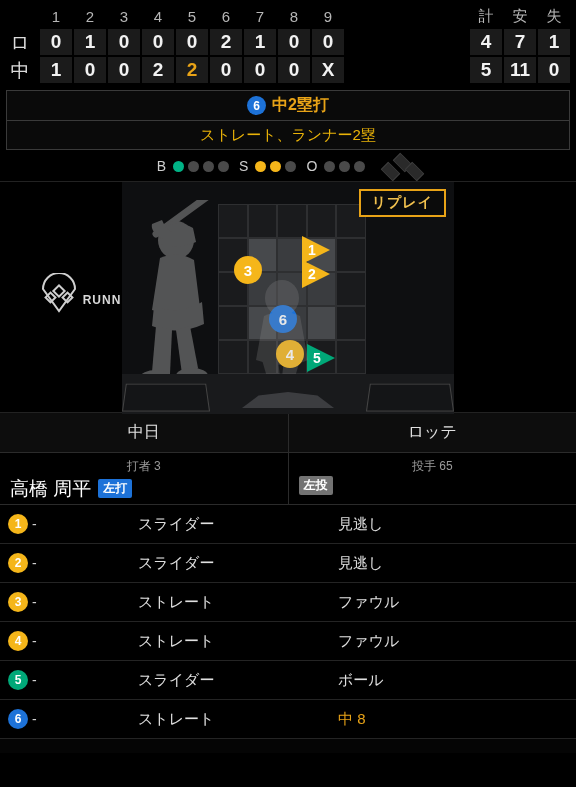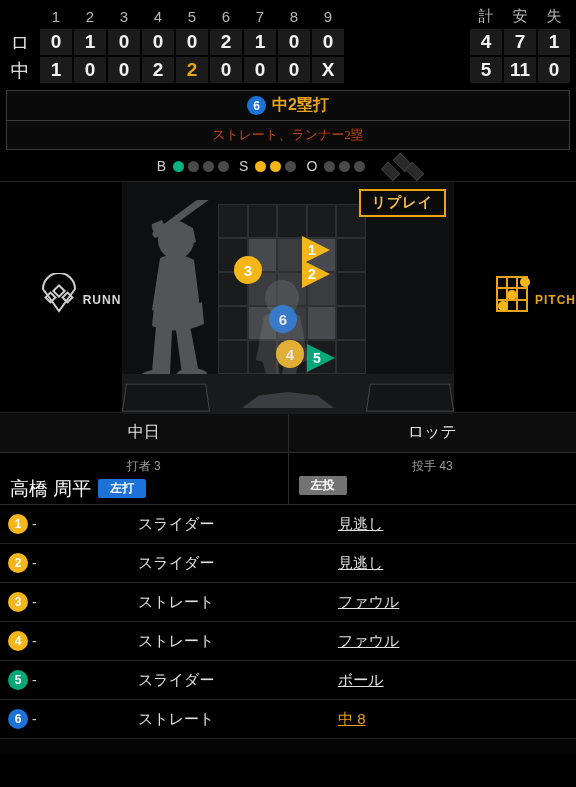--- a/index.html
+++ b/index.html
@@ -45,21 +45,21 @@
     border-bottom:1px solid #3a3a3a; gap:6px;
   }
   .pitch-badge {
     width:19px; height:19px; border-radius:50%;
     display:inline-flex; align-items:center; justify-content:center;
     font-size:12px; font-weight:700; color:#fff; flex:0 0 19px;
   }
   .banner-title { font-size:16px; color:#e8a317; font-weight:600; }
   .banner-sub {
     height:28px; display:flex; align-items:center; justify-content:center;
-    font-size:13px; color:#c2410c;font-family:Liberation Serif, serif;
+    font-size:15px; color:#eab308;
   }
 
   
   .countrow {
     height:26px; display:flex; align-items:center; justify-content:center;
     gap:4px; margin-top:3px;
   }
   .count-label { font-size:14px; color:#cfcfcf; margin:0 3px 0 6px; }
   .dot { width:11px; height:11px; border-radius:50%; background:#4a4a4a; }
   .dot.b-on { background:#00b386; }
@@ -157,37 +157,37 @@
 
   
   .players { display:flex; height:52px; border-bottom:1px solid #2b2b2b; }
   .pcol { flex:1; padding:5px 10px 0 10px; }
   .pcol:first-child { border-right:1px solid #2b2b2b; }
   .prole { font-size:12px; color:#9a9a9a; line-height:1.4;text-align:center; }
   .pname-line { display:flex; align-items:center; gap:7px; margin-top:1px; }
   .pname { font-size:19px; color:#fff; }
   .ptag {
     background:#1d72d8; color:#fff; font-size:12px;
-    padding:1px 12px; border-radius:2px; font-weight:600;
+    padding:1px 5px; border-radius:2px; font-weight:600;
   }
 
   
   .log { }
   .logrow {
     display:flex; align-items:center; height:39px;
     border-bottom:1px solid #242424; padding-left:8px;
   }
   .log-badge {
     width:20px; height:20px; border-radius:50%; flex:0 0 20px;
     display:flex; align-items:center; justify-content:center;
     font-size:12px; font-weight:700; color:#fff;
   }
   .log-speed { width:110px; font-size:14px; color:#cfcfcf; padding-left:4px; }
   .log-type  { width:200px; font-size:15px; color:#e0e0e0; }
-  .log-res   { flex:1; font-size:15px; color:#e0e0e0;text-decoration:underline; }
+  .log-res   { flex:1; font-size:15px; color:#e0e0e0; }
   .log-res.hit { color:#e8a317; }
   .footbar { height:14px; background:#050505; }
 </style>
 </head>
 <body>
 
 <div id="app">
 
   <div class="scorebox">
     <div class="sb-row hdr">
@@ -365,35 +365,20 @@
       </svg>
 
       <div class="ground"></div>
       <div class="box-l"></div>
       <div class="box-r"></div>
       <div class="plate"></div>
 
       <div class="replay">リプレイ</div>
     </div>
 
-    <div class="sidepanel right">
-      <span>
-        <svg width="46" height="44" viewBox="0 0 46 44">
-          <rect x="8" y="4" width="30" height="34" fill="none" stroke="#e8a317" stroke-width="2"></rect>
-          <line x1="18" y1="4" x2="18" y2="38" stroke="#e8a317" stroke-width="2"></line>
-          <line x1="28" y1="4" x2="28" y2="38" stroke="#e8a317" stroke-width="2"></line>
-          <line x1="8" y1="15" x2="38" y2="15" stroke="#e8a317" stroke-width="2"></line>
-          <line x1="8" y1="27" x2="38" y2="27" stroke="#e8a317" stroke-width="2"></line>
-          <circle cx="36" cy="9" r="5" fill="#f5b61a"></circle>
-          <circle cx="23" cy="22" r="5" fill="#f5b61a"></circle>
-          <circle cx="14" cy="33" r="5" fill="#f5b61a"></circle>
-        </svg>
-      </span>
-      <span class="side-label pitch">PITCH</span>
-    </div>
   </div>
 
   <div class="teamtabs">
     <div class="teamtab">中日</div>
     <div class="teamtab">ロッテ</div>
   </div>
 
   <div class="players">
     <div class="pcol">
       <div class="prole">
@@ -401,21 +386,21 @@
         <span>3</span>
       </div>
       <div class="pname-line">
         <span class="pname">高橋 周平</span>
         <span class="ptag" id="batter-tag" style="background: rgb(29, 114, 216);">左打</span>
       </div>
     </div>
     <div class="pcol">
       <div class="prole">
         <span>投手</span>
-        <span>43</span>
+        <span>65</span>
       </div>
       <div class="pname-line">
         <span class="ptag" id="pitcher-tag" style="background: #737373;">左投</span>
       </div>
     </div>
   </div>
 
   <div class="log" id="pitch-log">
       <div class="logrow">
         <div class="log-badge" style="background: rgb(245, 182, 26);">1</div>

